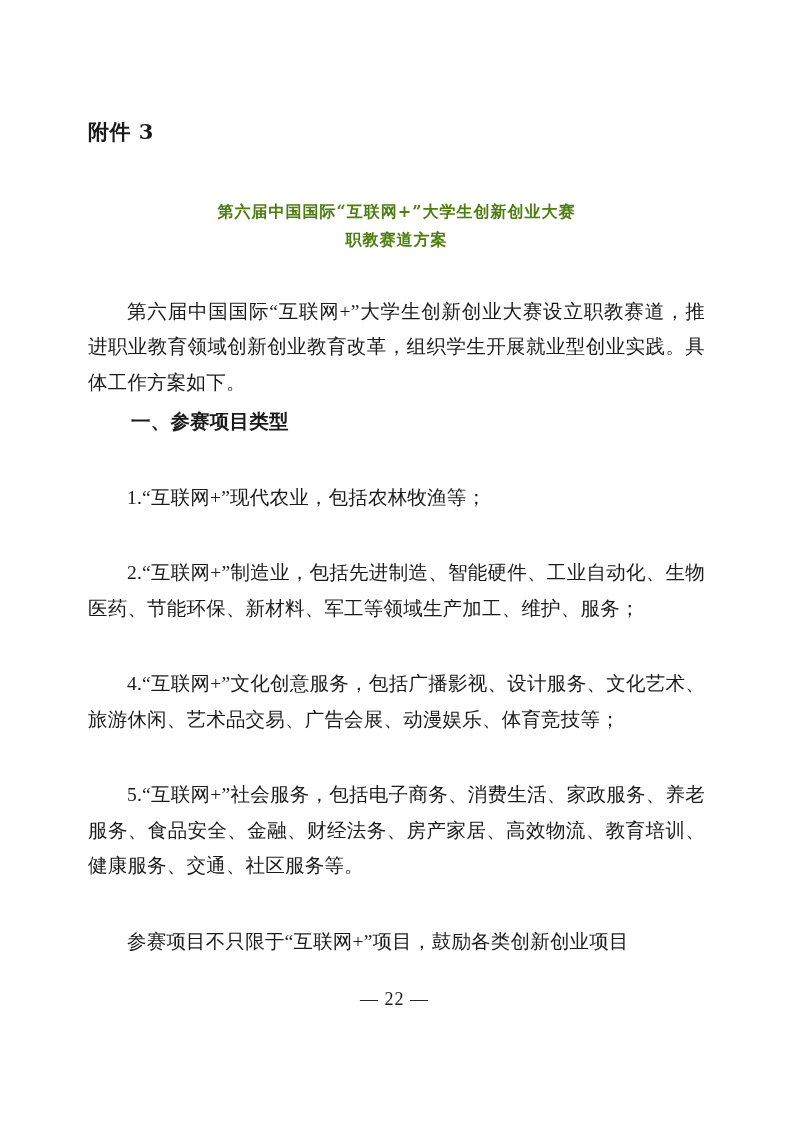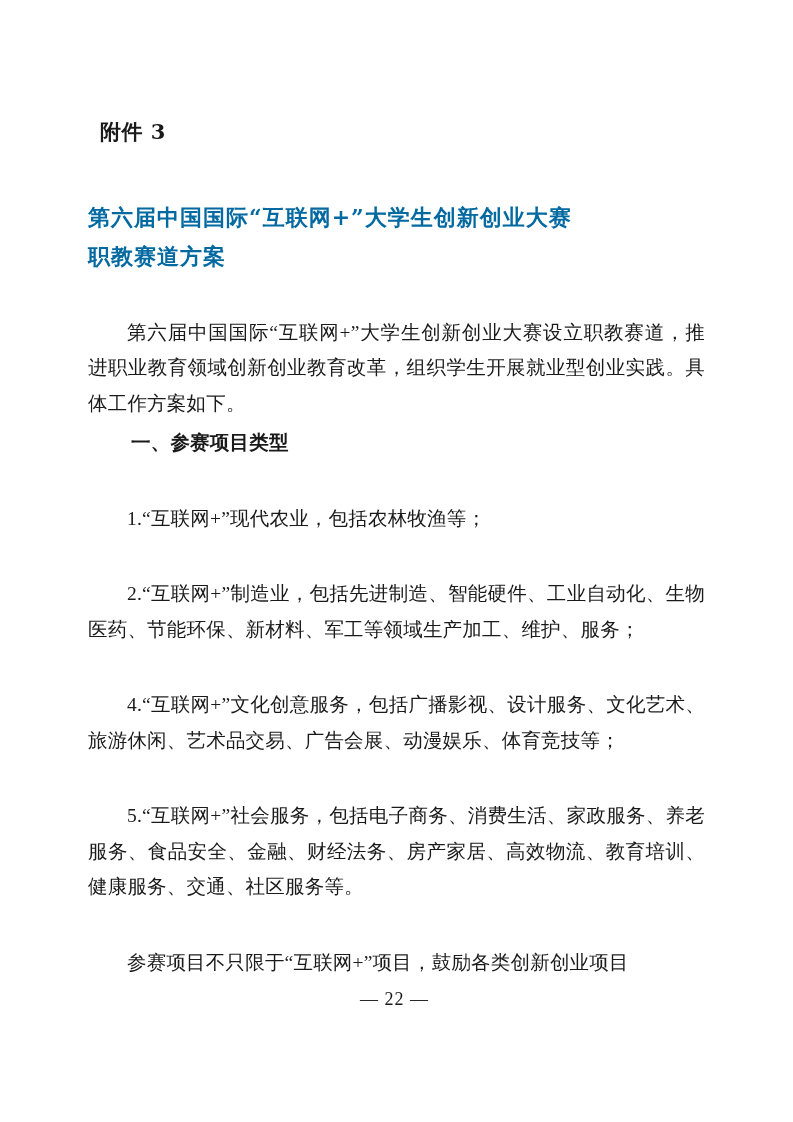--- a/index.html
+++ b/index.html
@@ -20,31 +20,32 @@
     left: 0; top: 0;
     width: 793px;
     height: 1122px;
     box-sizing: border-box;
     padding: 118px 88px 0 88px;
   }
   .attachment-label {
     font-size: 21px;
     font-weight: bold;
     letter-spacing: 0.5px;
-    margin: 0 0 52px 12px;
+    margin: 0 0 52px 0;
     font-family: "DejaVu Serif", "Liberation Serif", serif;
   }
   .doc-title {
-    font-size: 22px;
+    text-align: center;
+    font-size: 16px;
     font-weight: bold;
     line-height: 1.75;
     letter-spacing: 1px;
     margin: 0 0 34px 0;
     font-family: "DejaVu Serif", "Liberation Serif", serif;
-    color: #0369a1;
+    color: #4d7c0f;
   }
   .doc-title .line2 {
     display: block;
   }
   p.body-text {
     font-size: 19.5px;
     line-height: 1.82;
     margin: 0 0 2px 0;
     text-align: justify;
     text-justify: inter-ideograph;

